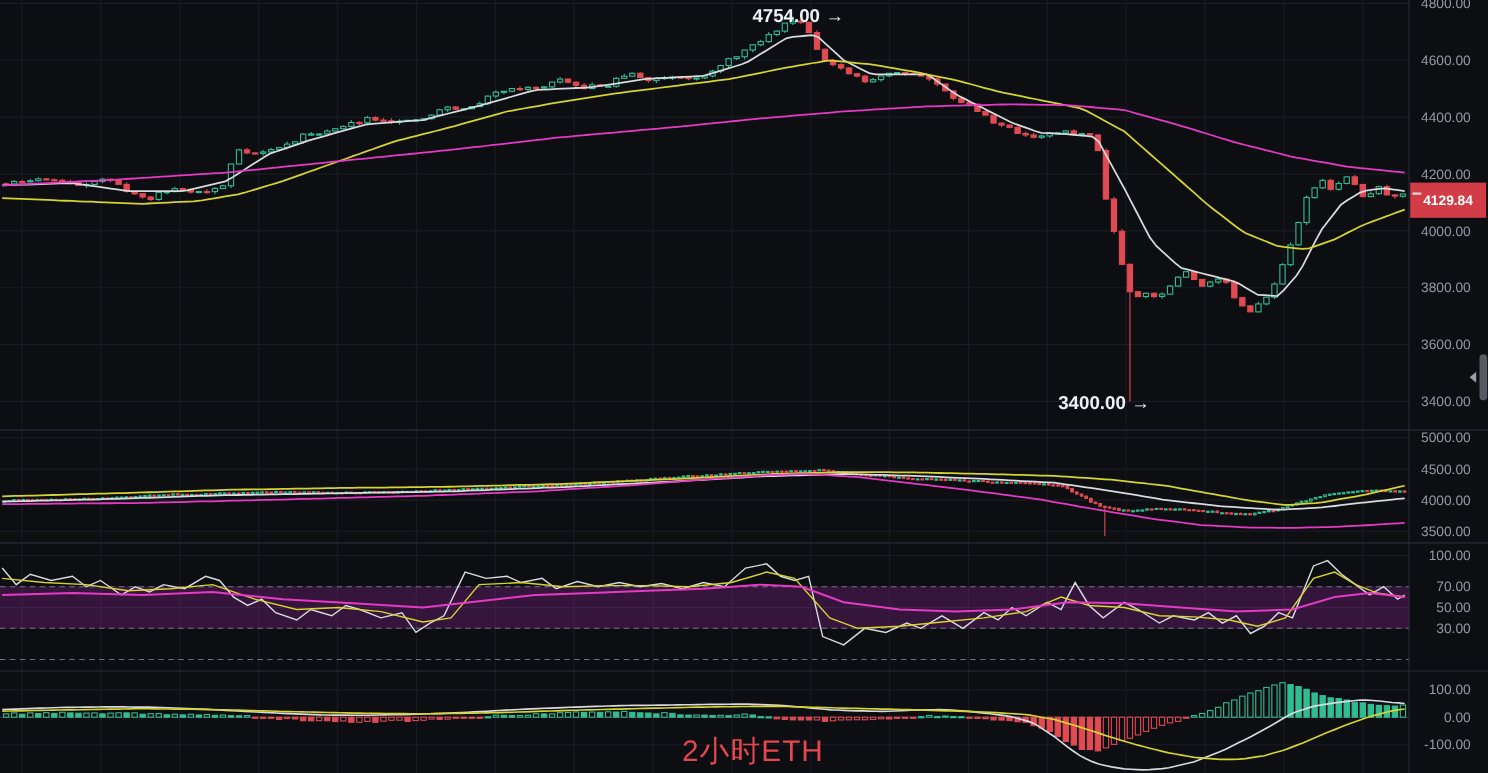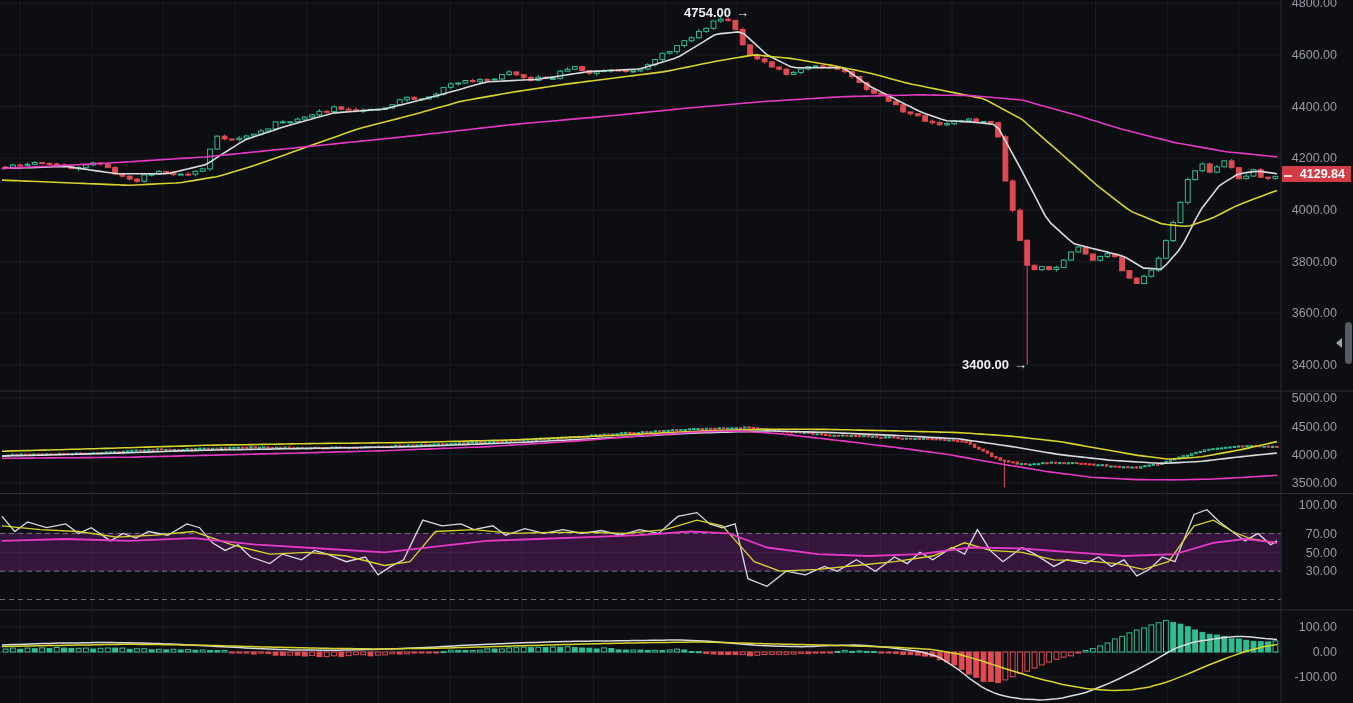--- a/index.html
+++ b/index.html
@@ -1,26 +1,26 @@
 <!DOCTYPE html>
 <html><head>
 <meta charset="utf-8">
 <style>
   *{box-sizing:border-box;margin:0;padding:0}
   html,body{background:#0d0e12}
   .stage{position:relative;width:1353px;height:703px;overflow:hidden;background:#0d0e12;
          font-family:"Liberation Sans",sans-serif}
   #chart{position:absolute;left:0;top:0}
-  .anno{position:absolute;color:#edf0f4;font-size:13px;font-weight:bold;white-space:nowrap}
+  .anno{position:absolute;color:#edf0f4;font-size:17px;font-weight:bold;white-space:nowrap}
   .anno .arr{margin-left:5px;font-weight:normal}
   #peak-anno{left:684px;top:5px}
   #low-anno{left:962px;top:357px}
-  .price-tag{position:absolute;left:1282px;top:166px;width:69px;height:16px;background:#d23c46;
+  .price-tag{position:absolute;left:1282px;top:166px;width:69px;height:32px;background:#d23c46;
              color:#ffffff;font-size:12.5px;font-weight:bold;display:flex;align-items:center;
-             justify-content:flex-end;padding-right:6px}
+             justify-content:flex-end;padding-right:12px}
   .price-tag .dash{position:absolute;left:2px;top:9px;width:8px;height:2px;background:#f2d7d9}
   .symbol-label{position:absolute;left:620px;top:665px;color:#e4474f;font-size:27px;letter-spacing:1px}
   .scroll-pill{position:absolute;left:1345px;top:322px;width:7px;height:42px;border-radius:4px;background:#565a63}
   .scroll-arrow{position:absolute;left:1336px;top:338px;width:0;height:0;
                 border-top:5px solid transparent;border-bottom:5px solid transparent;
                 border-right:6px solid #9aa0aa}
 </style>
 </head>
 <body>
 
@@ -779,16 +779,17 @@
 
   <div class="anno" id="low-anno">
     <span>3400.00</span><span class="arr">→</span>
   </div>
 
   <div class="price-tag">
     <span class="dash"></span>
     <span>4129.84</span>
   </div>
 
+  <div class="symbol-label">2小时ETH</div>
 
   <div class="scroll-pill"></div>
   <div class="scroll-arrow"></div>
 </div>
 
 </body></html>

